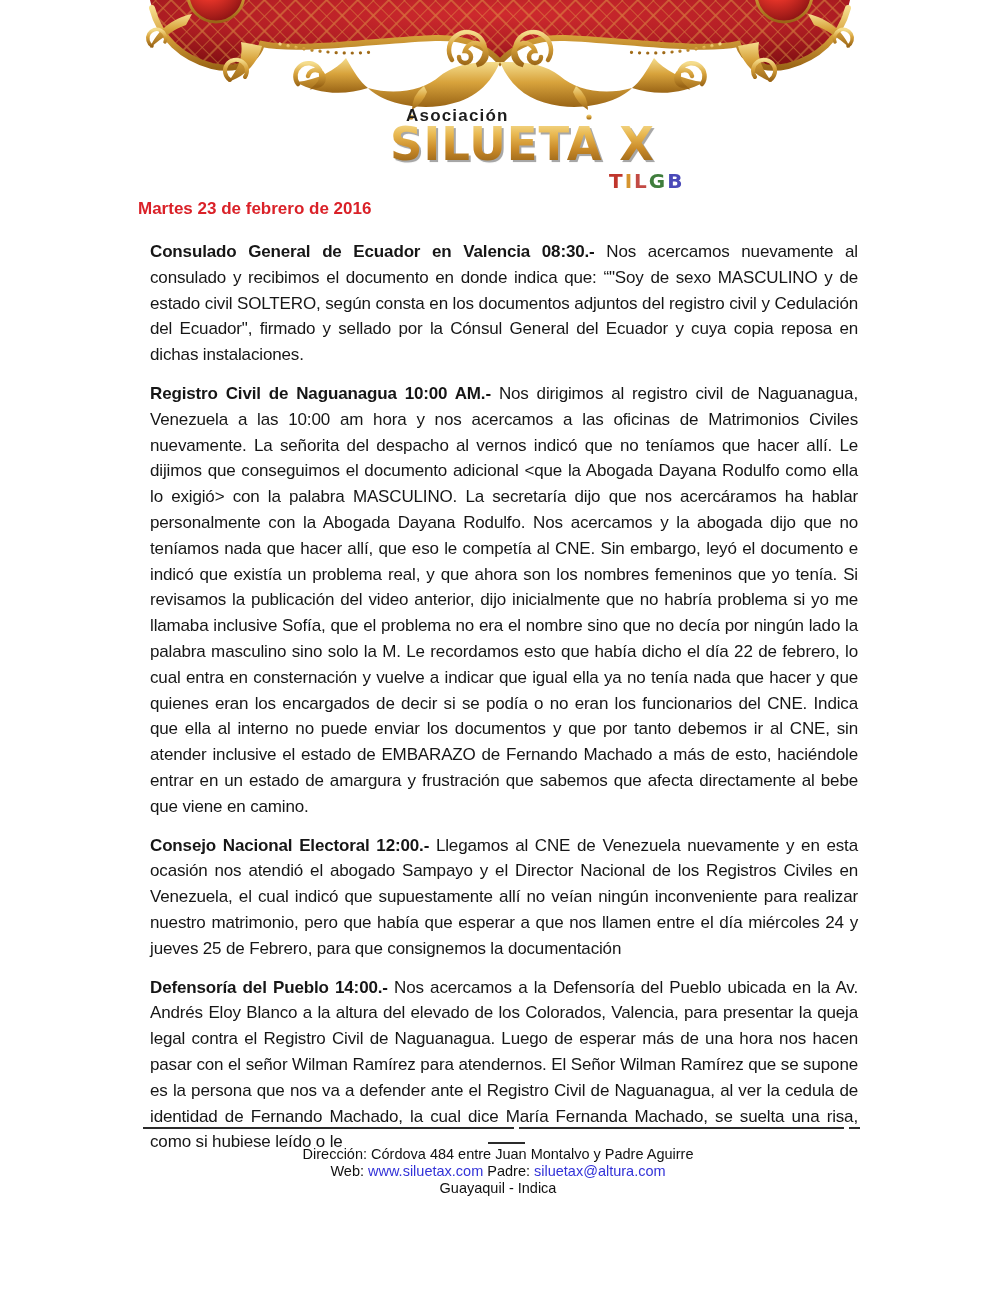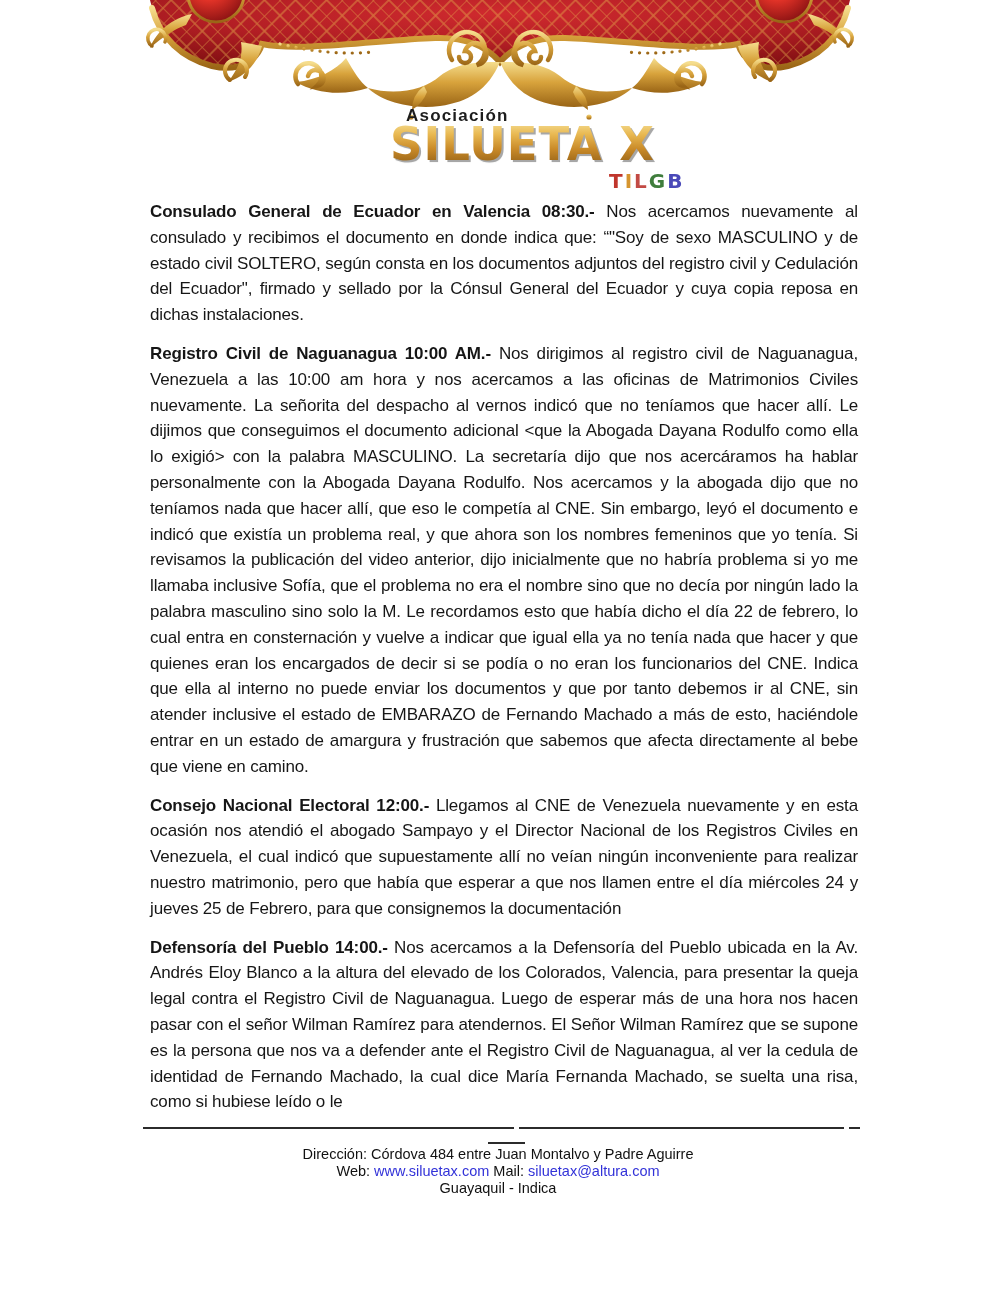--- a/index.html
+++ b/index.html
@@ -107,36 +107,37 @@
     <use href="#curlsL" transform="translate(1000,0) scale(-1,1)"></use>
   </svg>
 
   <div class="logo-asociacion">Asociación</div>
   <div class="logo-brand">SILUETA X</div>
   <div class="logo-tilgb">
     <span style="color: rgb(192, 54, 44);">T</span><span style="color: rgb(214, 149, 47);">I</span><span style="color: rgb(194, 74, 68);">L</span><span style="color: rgb(63, 125, 60);">G</span><span style="color: rgb(74, 73, 184);">B</span>
   </div>
 
   <div class="content">
+    <h2 class="date-heading" style="color: rgb(218, 33, 40);">Martes 23 de febrero de 2016</h2>
 
     <p class="para"><b class="lead">Consulado General de Ecuador en Valencia 08:30.-</b><span> Nos acercamos nuevamente al consulado y recibimos el documento en donde indica que: “"Soy de sexo MASCULINO y de estado civil SOLTERO, según consta en los documentos adjuntos del registro civil y Cedulación del Ecuador", firmado y sellado por la Cónsul General del Ecuador y cuya copia reposa en dichas instalaciones.</span></p>
 
     <p class="para"><b class="lead">Registro Civil de Naguanagua 10:00 AM.-</b><span> Nos dirigimos al registro civil de Naguanagua, Venezuela a las 10:00 am hora y nos acercamos a las oficinas de Matrimonios Civiles nuevamente. La señorita del despacho al vernos indicó que no teníamos que hacer allí. Le dijimos que conseguimos el documento adicional &lt;que la Abogada Dayana Rodulfo como ella lo exigió&gt; con la palabra MASCULINO. La secretaría dijo que nos acercáramos ha hablar personalmente con la Abogada Dayana Rodulfo. Nos acercamos y la abogada dijo que no teníamos nada que hacer allí, que eso le competía al CNE. Sin embargo, leyó el documento e indicó que existía un problema real, y que ahora son los nombres femeninos que yo tenía. Si revisamos la publicación del video anterior, dijo inicialmente que no habría problema si yo me llamaba inclusive Sofía, que el problema no era el nombre sino que no decía por ningún lado la palabra masculino sino solo la M. Le recordamos esto que había dicho el día 22 de febrero, lo cual entra en consternación y vuelve a indicar que igual ella ya no tenía nada que hacer y que quienes eran los encargados de decir si se podía o no eran los funcionarios del CNE. Indica que ella al interno no puede enviar los documentos y que por tanto debemos ir al CNE, sin atender inclusive el estado de EMBARAZO  de Fernando Machado a más de esto, haciéndole entrar en un estado de amargura y frustración que sabemos que afecta directamente al bebe que viene en camino.</span></p>
 
     <p class="para"><b class="lead">Consejo Nacional Electoral 12:00.-</b><span> Llegamos al CNE de Venezuela nuevamente y en esta ocasión nos atendió el abogado Sampayo y el Director Nacional de los Registros Civiles en Venezuela, el cual indicó que supuestamente allí no veían ningún inconveniente para realizar nuestro matrimonio, pero que había que esperar a que nos llamen entre el día miércoles 24 y jueves 25 de Febrero, para que consignemos la documentación</span></p>
 
     <p class="para"><b class="lead">Defensoría del Pueblo 14:00.-</b><span> Nos acercamos a la Defensoría del Pueblo ubicada en la Av. Andrés Eloy Blanco a la altura del elevado de los Colorados, Valencia, para presentar la queja legal contra el Registro Civil de Naguanagua. Luego de esperar más de una hora nos hacen pasar con el señor Wilman Ramírez para atendernos. El Señor Wilman Ramírez que se supone es la persona que nos va a defender ante el Registro Civil de Naguanagua, al ver la cedula de identidad de Fernando Machado, la cual dice María Fernanda Machado, se suelta una risa, como si hubiese leído o le</span></p>
   </div>
 
   <div class="footer">
     <div class="rule rule-a"></div>
     <div class="rule rule-b"></div>
     <div class="rule rule-c"></div>
     <div class="rule-short"></div>
 
     <div class="footer-text">
       <div>Dirección: Córdova 484 entre Juan Montalvo y Padre Aguirre</div>
-      <div><span>Web: </span><a class="footer-link" style="color: rgb(50, 50, 216);">www.siluetax.com</a><span> Mail: </span><a class="footer-link" style="color: rgb(50, 50, 216);">siluetax@altura.com</a></div>
+      <div><span>Web: </span><a class="footer-link" style="color: rgb(50, 50, 216);">www.siluetax.com</a><span> Padre: </span><a class="footer-link" style="color: rgb(50, 50, 216);">siluetax@altura.com</a></div>
       <div>Guayaquil - Indica</div>
     </div>
   </div>
 
 </div>
 
 </body></html>

